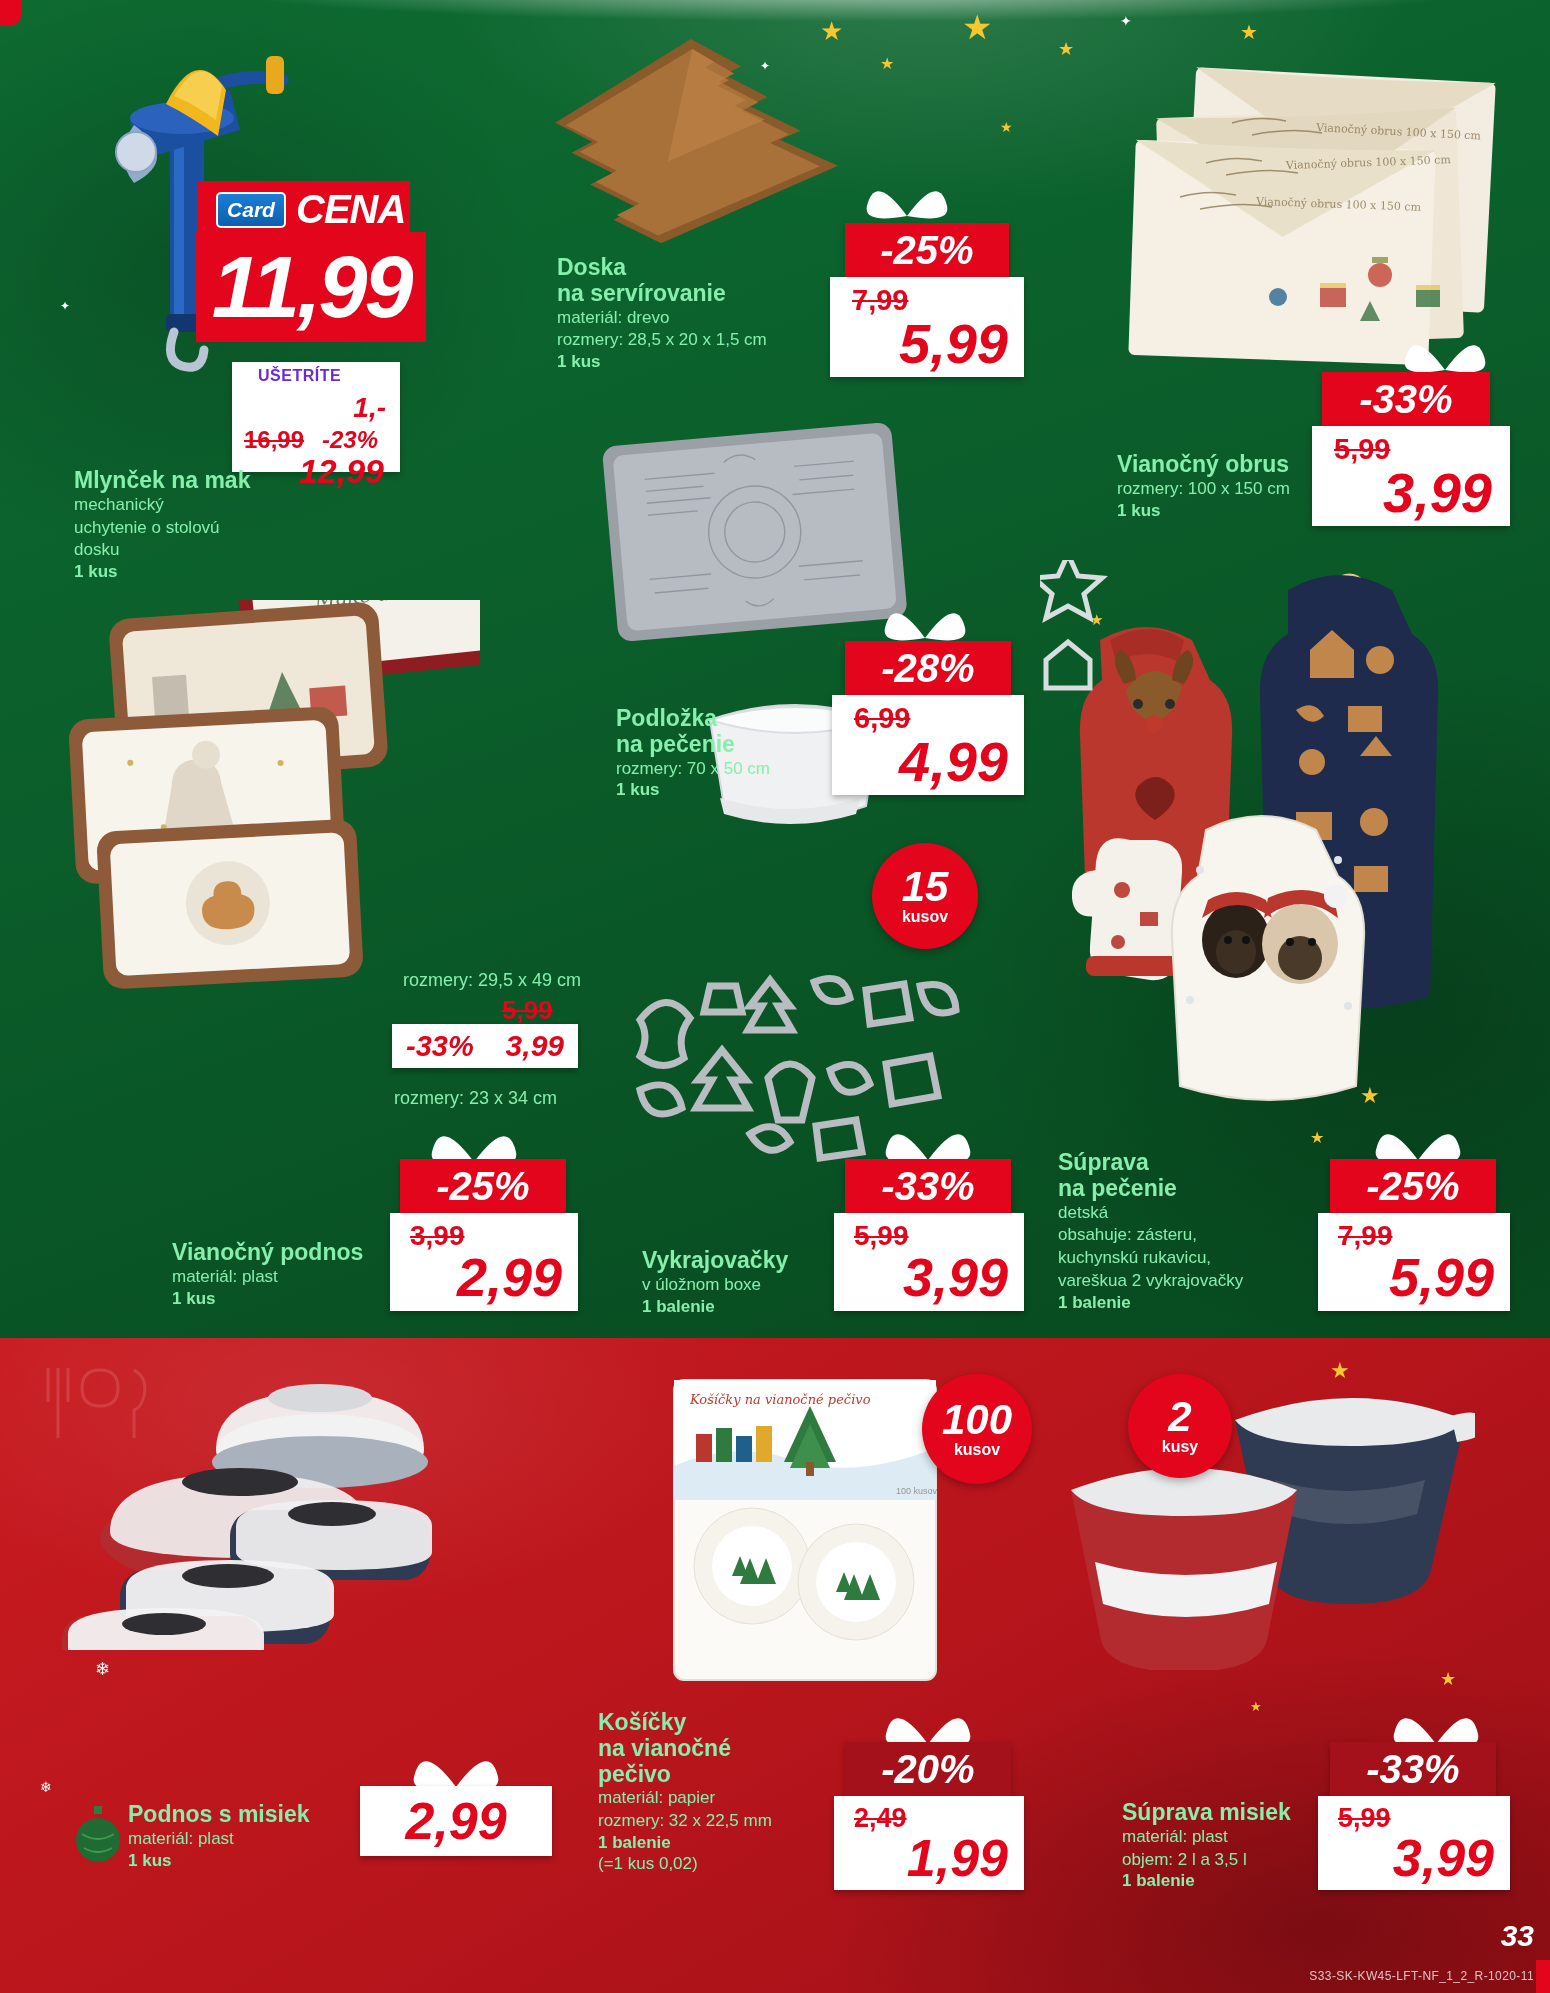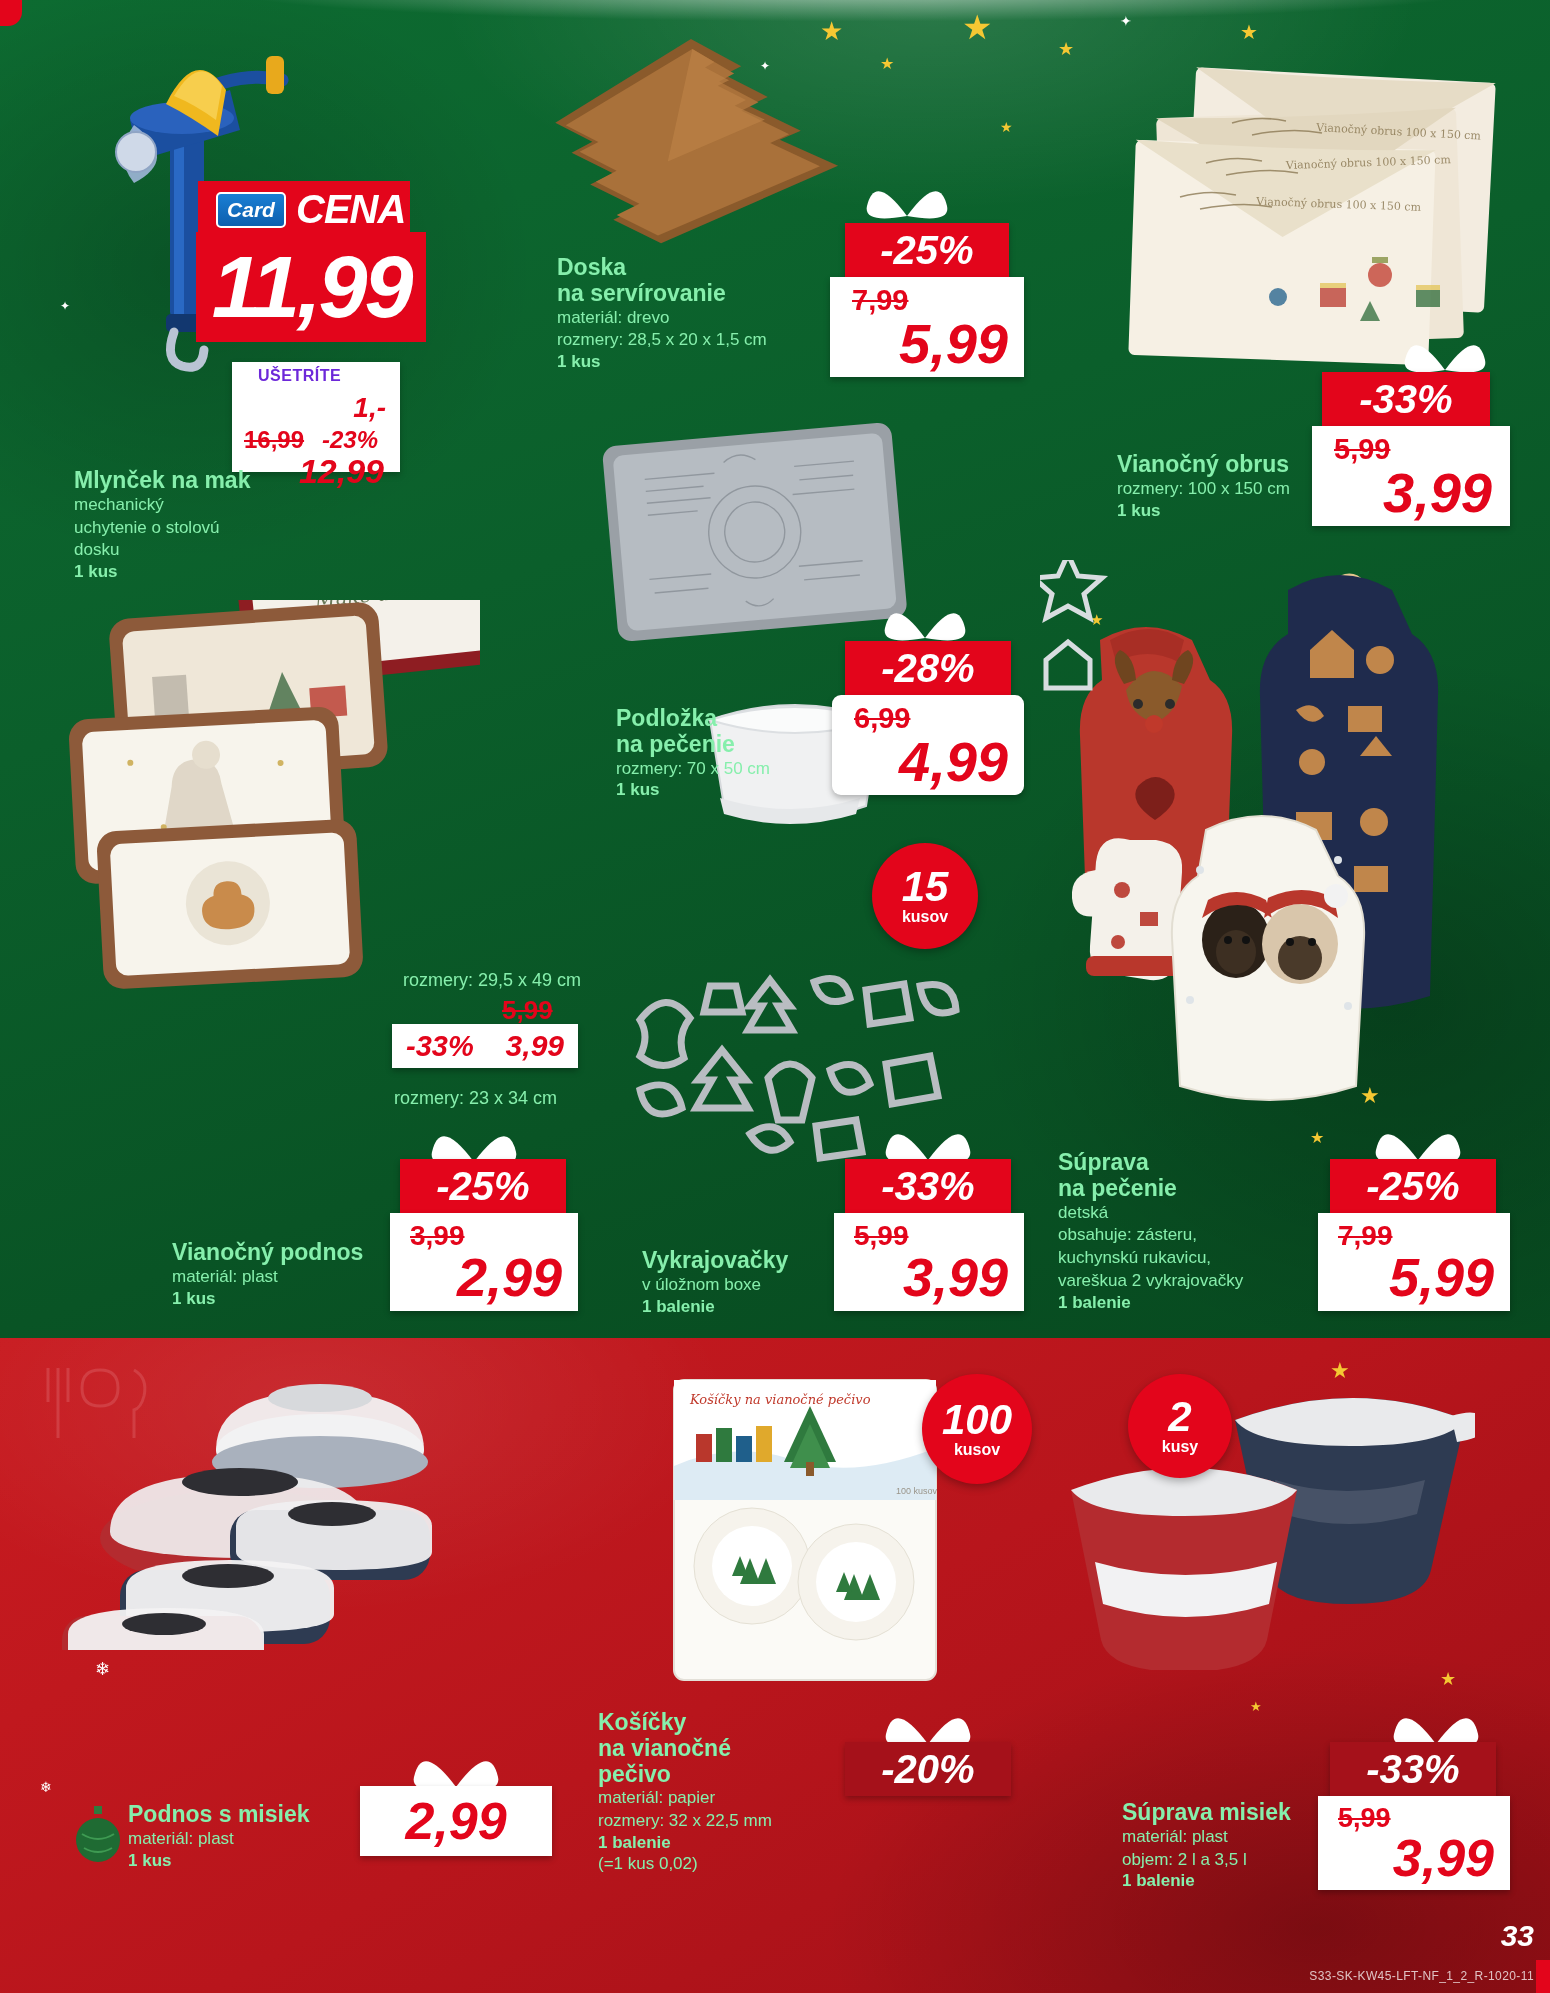--- a/index.html
+++ b/index.html
@@ -519,21 +519,21 @@
     <div class="ptitle">Podložka</div>
     <div class="ptitle">na pečenie</div>
     <div class="pdesc">rozmery: 70 x 50 cm</div>
     <div class="pbold">1 kus</div>
   </div>
   <svg class="bow" style="left:880px;top:598px;" width="90" height="50" viewBox="0 0 90 50">
     <path d="M45 40 q-32 -44 -40 -10 q-4 18 40 10z" fill="#ffffff"></path>
     <path d="M45 40 q32 -44 40 -10 q4 18 -40 10z" fill="#ffffff"></path>
   </svg>
   <div class="discount" style="left:845px;top:641px;width:166px;height:54px;font-size:40px;">-28%</div>
-  <div class="pricebox" style="left:832px;top:695px;width:192px;height:100px;border-radius:9px;">
+  <div class="pricebox" style="left:832px;top:695px;width:192px;height:100px;">
     <div class="oldprice" style="font-size:29px;align-self:flex-start;margin-left:22px;">6,99</div>
     <div class="newprice" style="font-size:56px;align-self:flex-end;margin-right:16px;line-height:0.95;">4,99</div>
   </div>
 
   <div style="position:absolute;left:872px;top:843px;width:106px;height:106px;border-radius:50%;background:#e3051b;color:#fff;display:flex;flex-direction:column;align-items:center;justify-content:center;box-shadow:0 3px 8px rgba(0,0,0,.3);">
     <div style="font-weight:bold;font-style:italic;font-size:42px;line-height:1;">15</div>
     <div style="font-weight:bold;font-size:16px;">kusov</div>
   </div>
 
   <div class="ptext" style="left:403px;top:968px;width:220px;">
@@ -626,20 +626,24 @@
     <div class="pdesc">materiál: papier</div>
     <div class="pdesc">rozmery: 32 x 22,5 mm</div>
     <div class="pbold">1 balenie</div>
     <div class="pdesc">(=1 kus 0,02)</div>
   </div>
   <svg class="bow" style="left:880px;top:1702px;" width="96" height="52" viewBox="0 0 96 52">
     <path d="M48 42 q-34 -46 -42 -10 q-4 18 42 10z" fill="#ffffff"></path>
     <path d="M48 42 q34 -46 42 -10 q4 18 -42 10z" fill="#ffffff"></path>
   </svg>
   <div class="discount" style="left:845px;top:1742px;width:166px;height:54px;font-size:40px;background:#a5111a;">-20%</div>
+  <div class="pricebox" style="left:834px;top:1796px;width:190px;height:94px;">
+    <div class="oldprice" style="font-size:27px;align-self:flex-start;margin-left:20px;">2,49</div>
+    <div class="newprice" style="font-size:52px;align-self:flex-end;margin-right:16px;line-height:0.95;">1,99</div>
+  </div>
 
   <div style="position:absolute;left:1128px;top:1374px;width:104px;height:104px;border-radius:50%;background:#e3051b;color:#fff;display:flex;flex-direction:column;align-items:center;justify-content:center;box-shadow:0 3px 8px rgba(0,0,0,.3);">
     <div style="font-weight:bold;font-style:italic;font-size:42px;line-height:1;">2</div>
     <div style="font-weight:bold;font-size:16px;">kusy</div>
   </div>
   <div class="ptext" style="left:1122px;top:1800px;width:250px;">
     <div class="ptitle">Súprava misiek</div>
     <div class="pdesc">materiál: plast</div>
     <div class="pdesc">objem: 2 l a 3,5 l</div>
     <div class="pbold">1 balenie</div>

